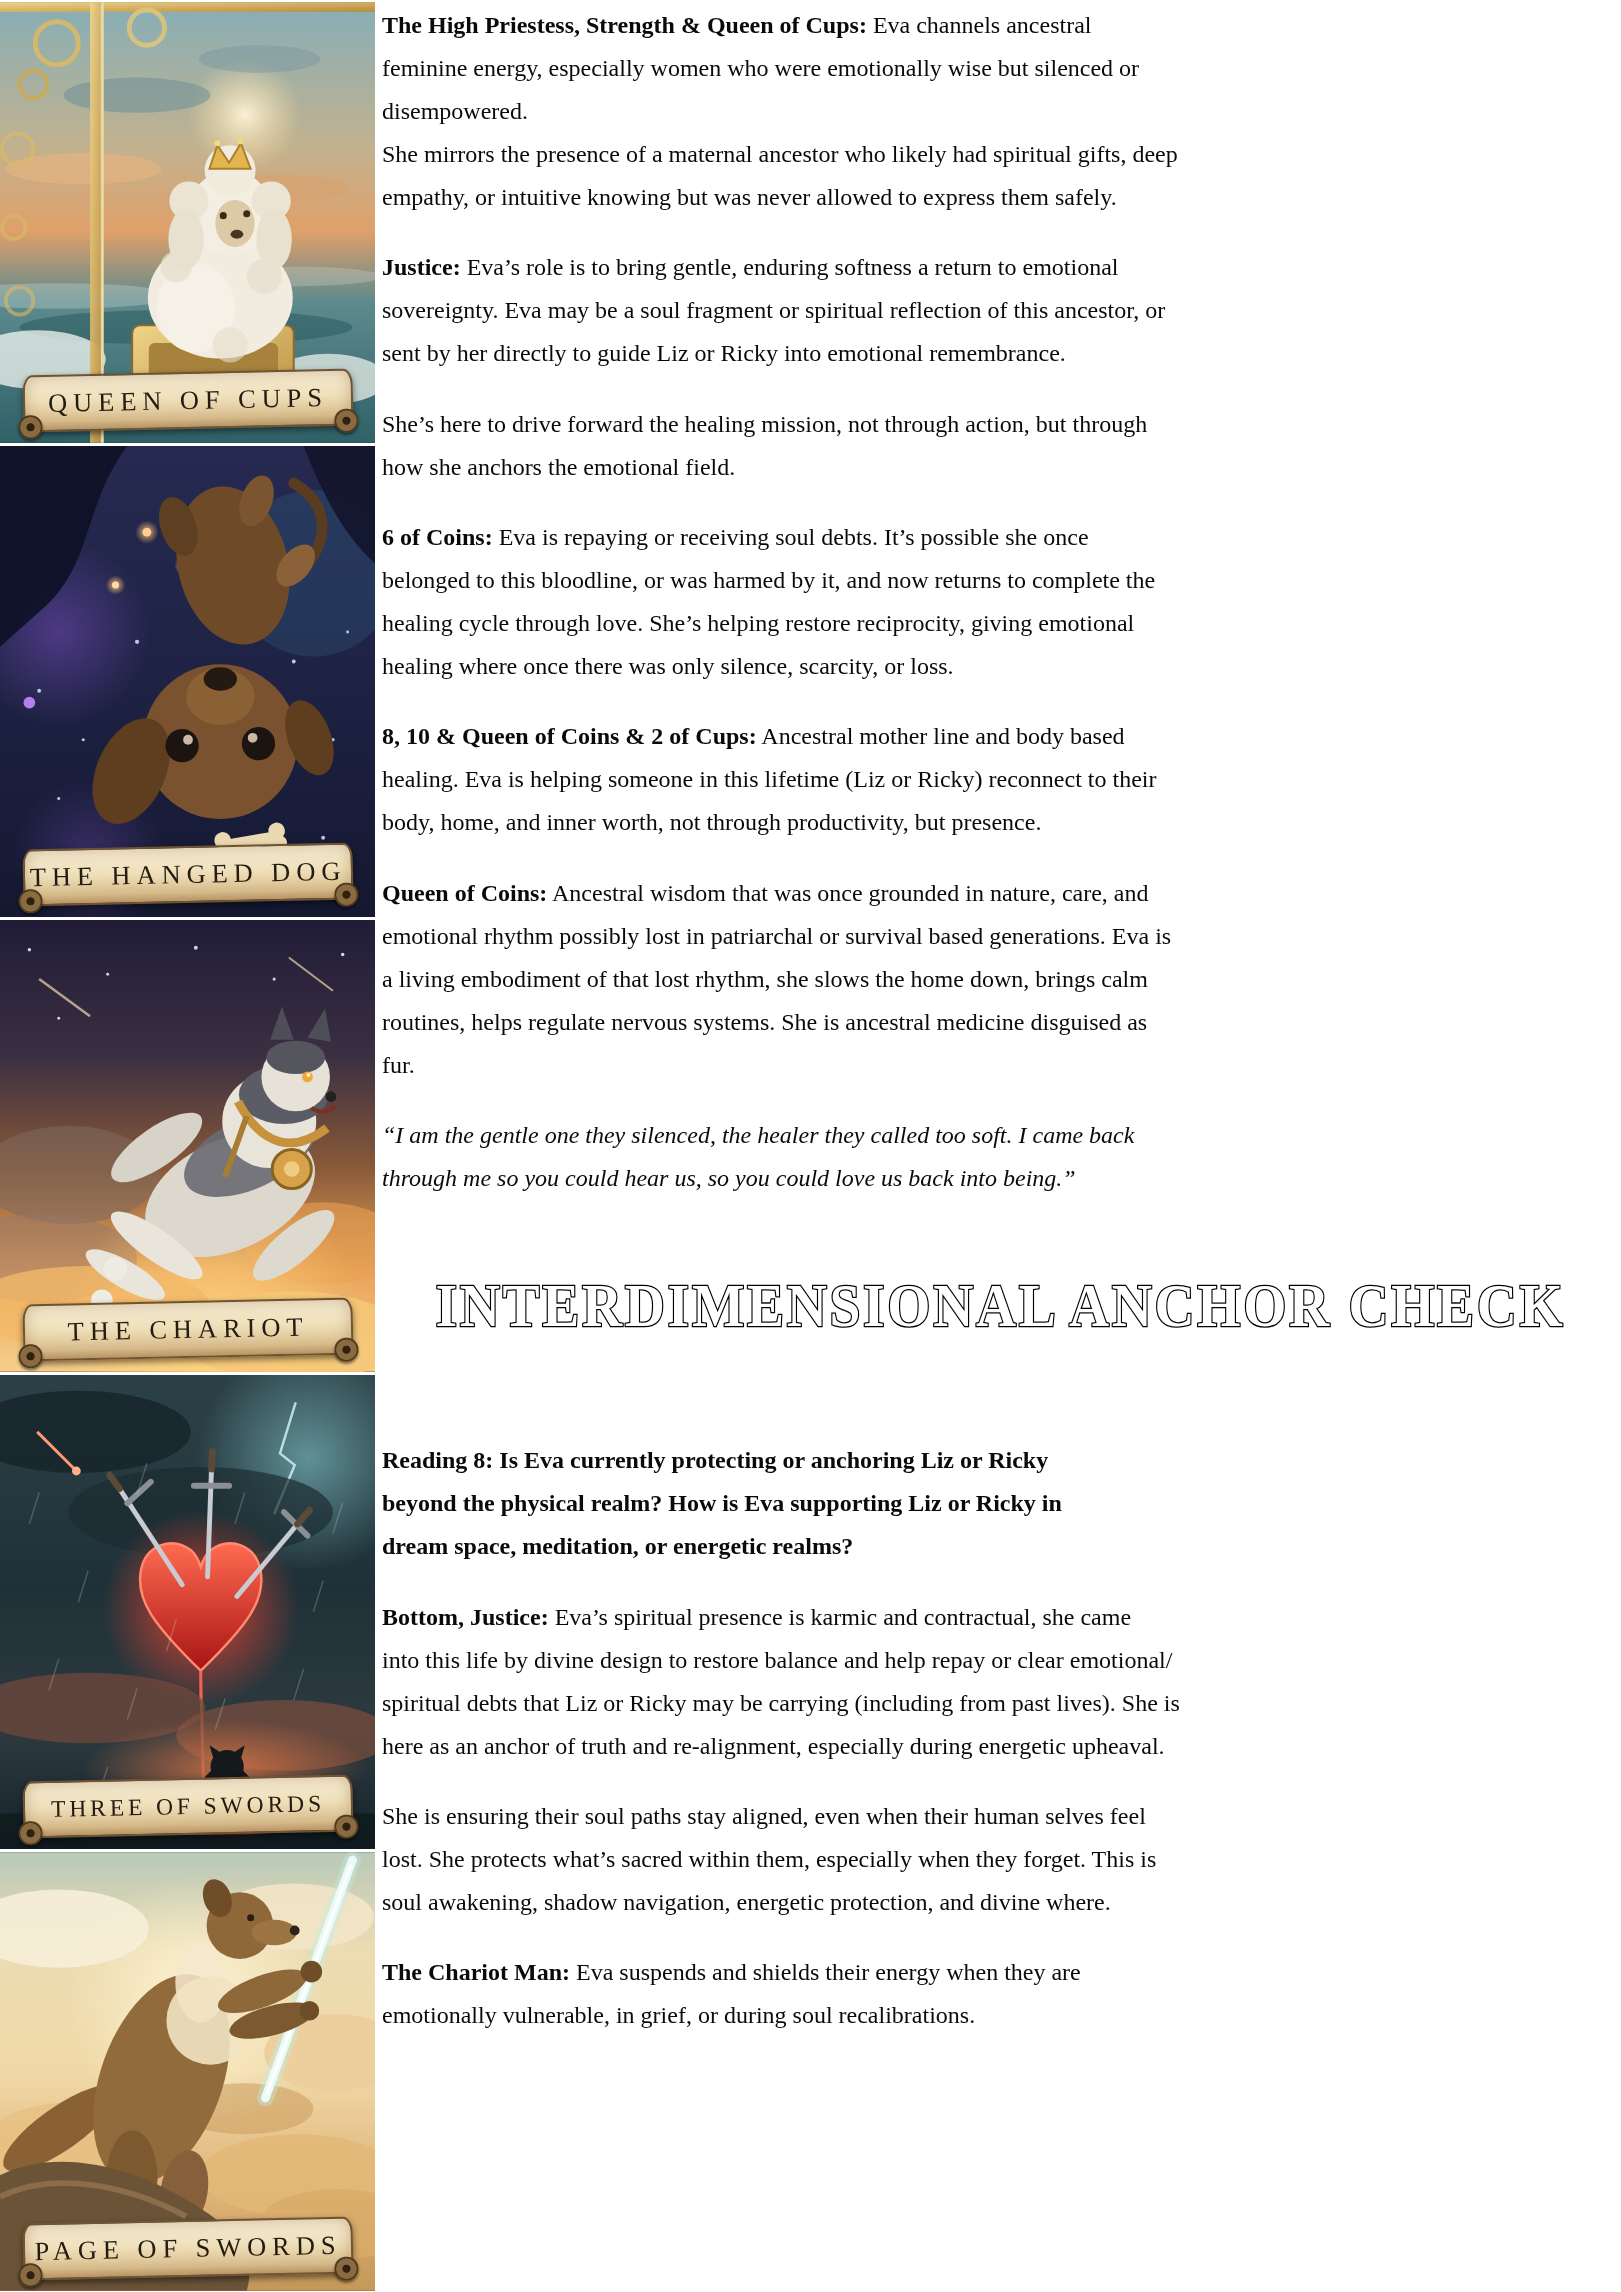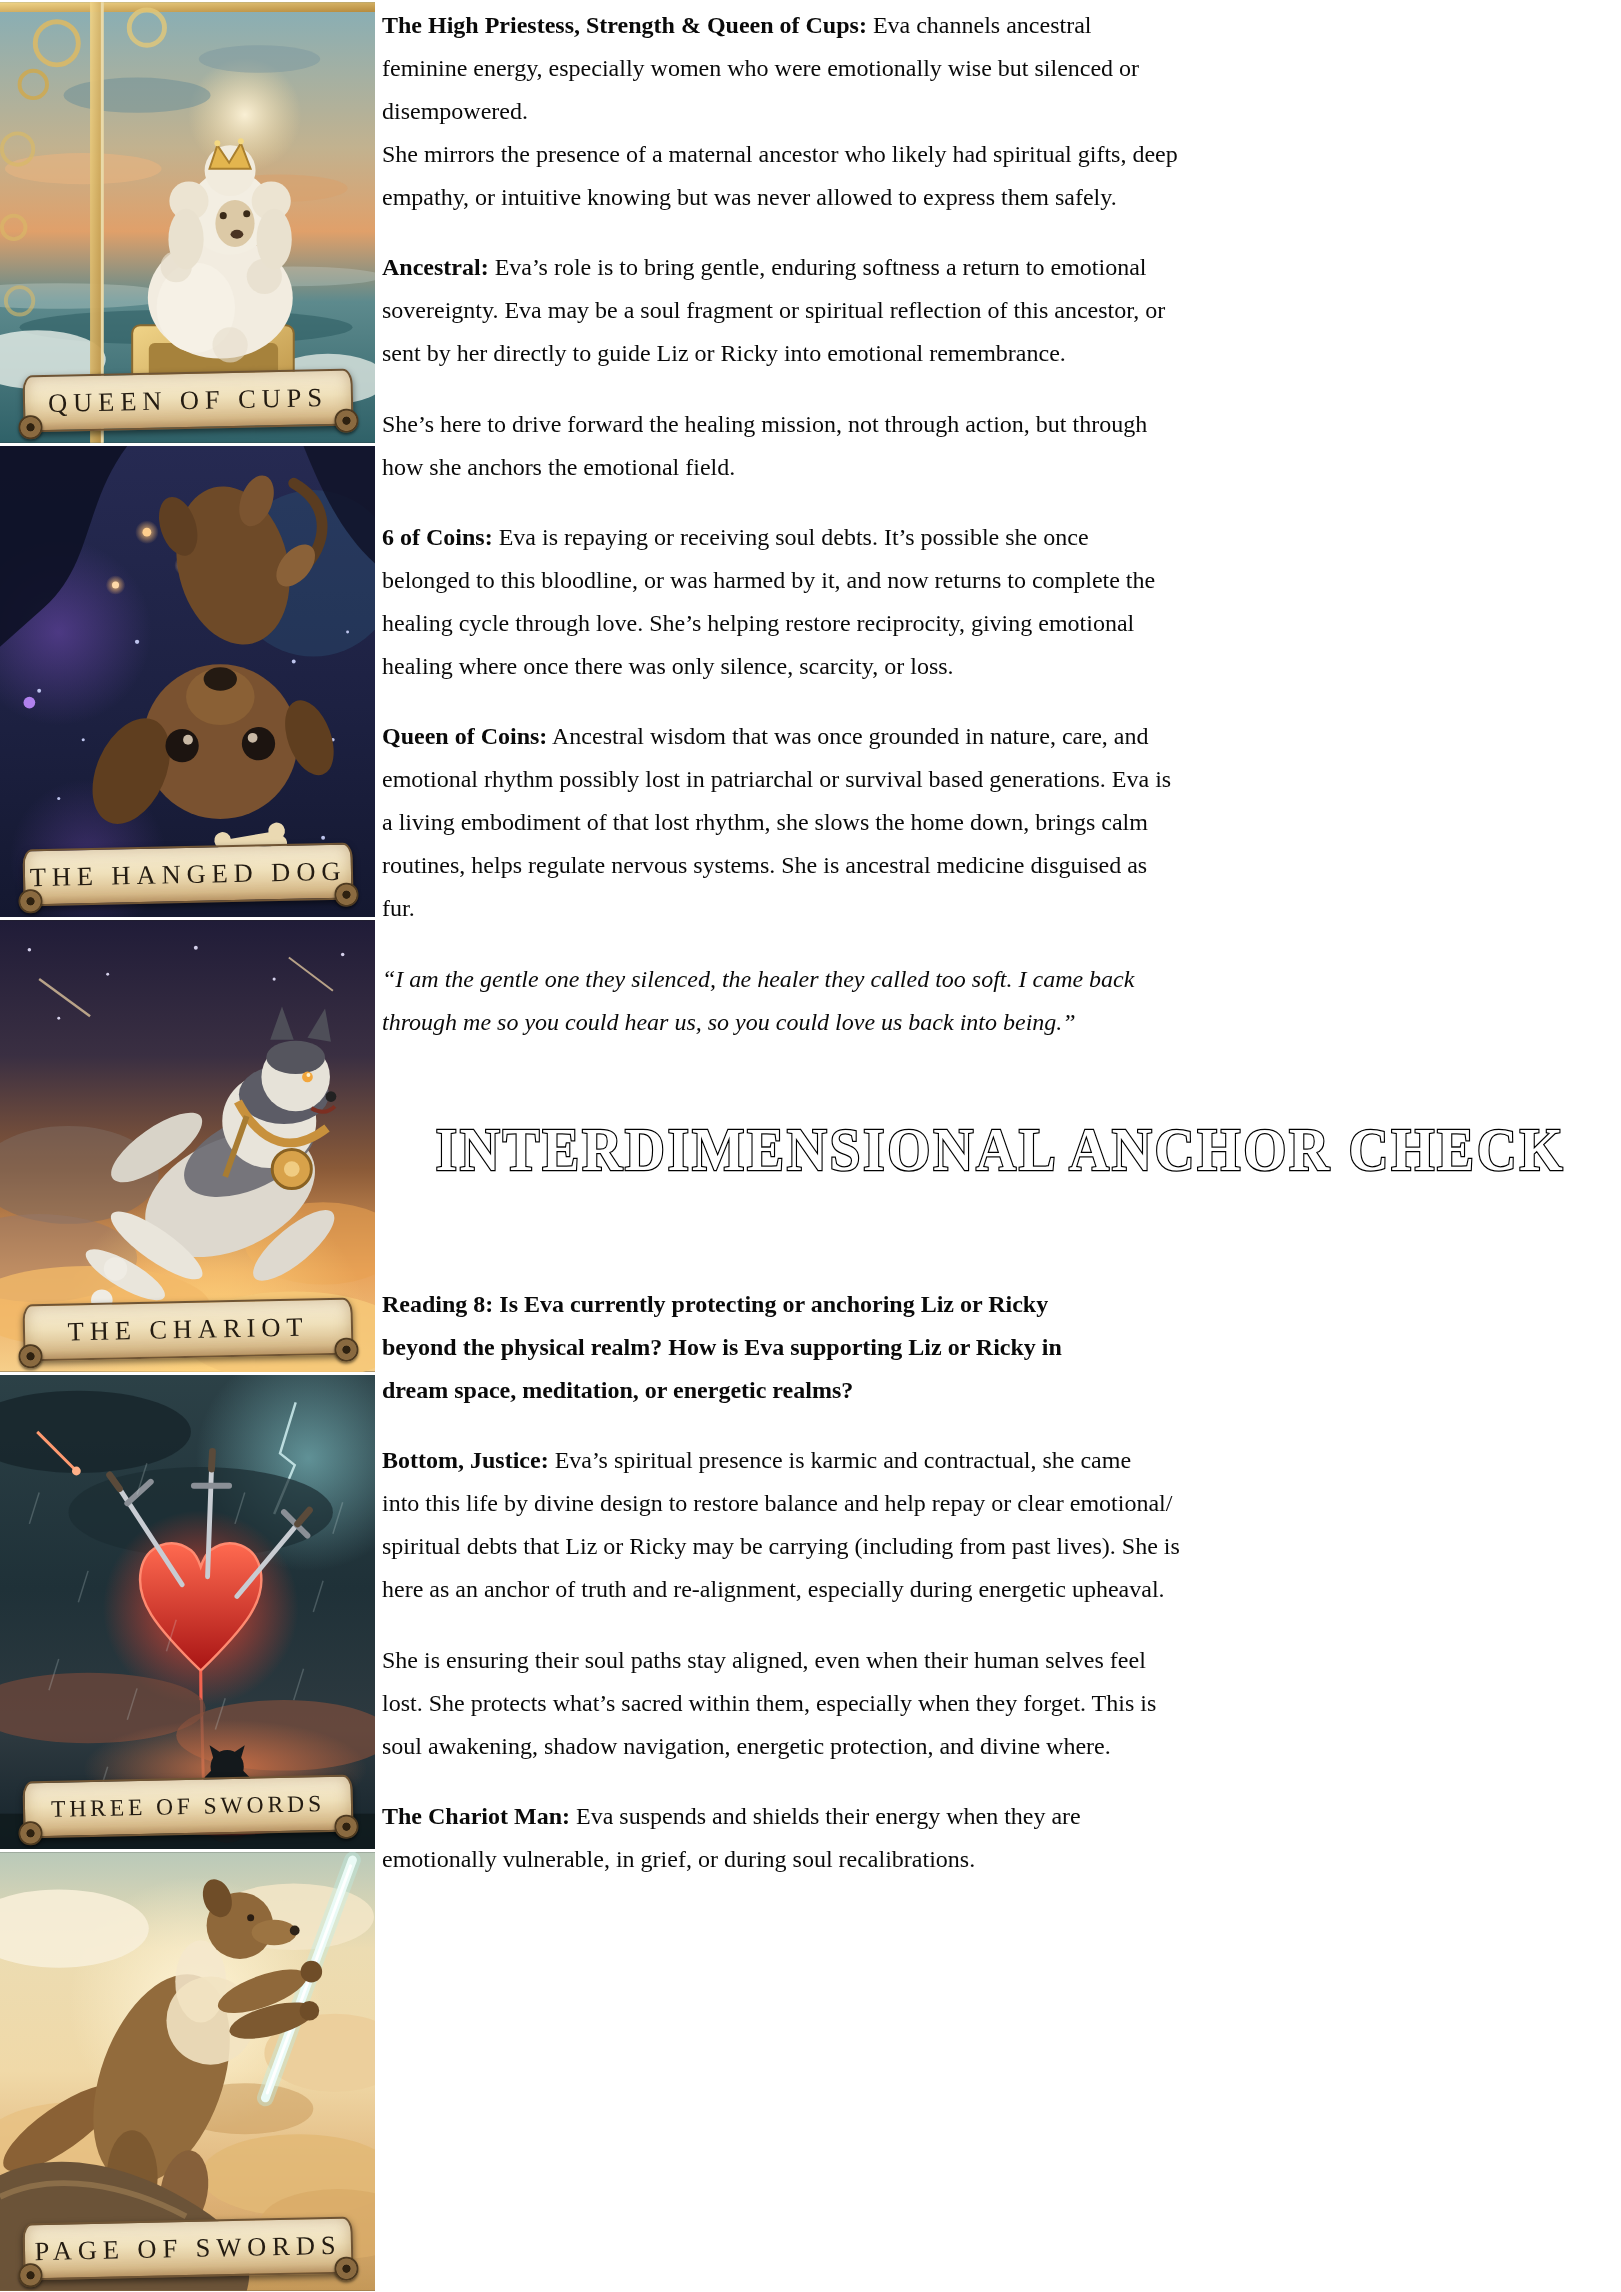--- a/index.html
+++ b/index.html
@@ -393,29 +393,32 @@
         </div>
     </div>
   </aside>
 
   <main class="text-col">
     <p class="bt"><b>The High Priestess, Strength &amp; Queen of Cups:</b><span> Eva channels ancestral
 feminine energy, especially women who were emotionally wise but silenced or
 disempowered.
 She mirrors the presence of a maternal ancestor who likely had spiritual gifts, deep
 empathy, or intuitive knowing but was never allowed to express them safely.</span></p>
-    <p class="bt"><b>Ancestral:</b><span> Eva’s role is to bring gentle, enduring softness a return to emotional
+    <p class="bt"><b>Justice:</b><span> Eva’s role is to bring gentle, enduring softness a return to emotional
 sovereignty. Eva may be a soul fragment or spiritual reflection of this ancestor, or
 sent by her directly to guide Liz or Ricky into emotional remembrance.</span></p>
     <p class="bt"><span>She’s here to drive forward the healing mission, not through action, but through
 how she anchors the emotional field.</span></p>
     <p class="bt"><b>6 of Coins:</b><span> Eva is repaying or receiving soul debts. It’s possible she once
 belonged to this bloodline, or was harmed by it, and now returns to complete the
 healing cycle through love. She’s helping restore reciprocity, giving emotional
 healing where once there was only silence, scarcity, or loss.</span></p>
+    <p class="bt"><b>8, 10 &amp; Queen of Coins &amp; 2 of Cups:</b><span> Ancestral mother line and body based
+healing. Eva is helping someone in this lifetime (Liz or Ricky) reconnect to their
+body, home, and inner worth, not through productivity, but presence.</span></p>
     <p class="bt"><b>Queen of Coins:</b><span> Ancestral wisdom that was once grounded in nature, care, and
 emotional rhythm possibly lost in patriarchal or survival based generations. Eva is
 a living embodiment of that lost rhythm, she slows the home down, brings calm
 routines, helps regulate nervous systems. She is ancestral medicine disguised as
 fur.</span></p>
     <p class="bt italic"><span>“I am the gentle one they silenced, the healer they called too soft. I came back
 through me so you could hear us, so you could love us back into being.”</span></p>
 
     <div class="heading-wrap">
       <svg width="1237" height="90" viewBox="0 0 1262 92">

